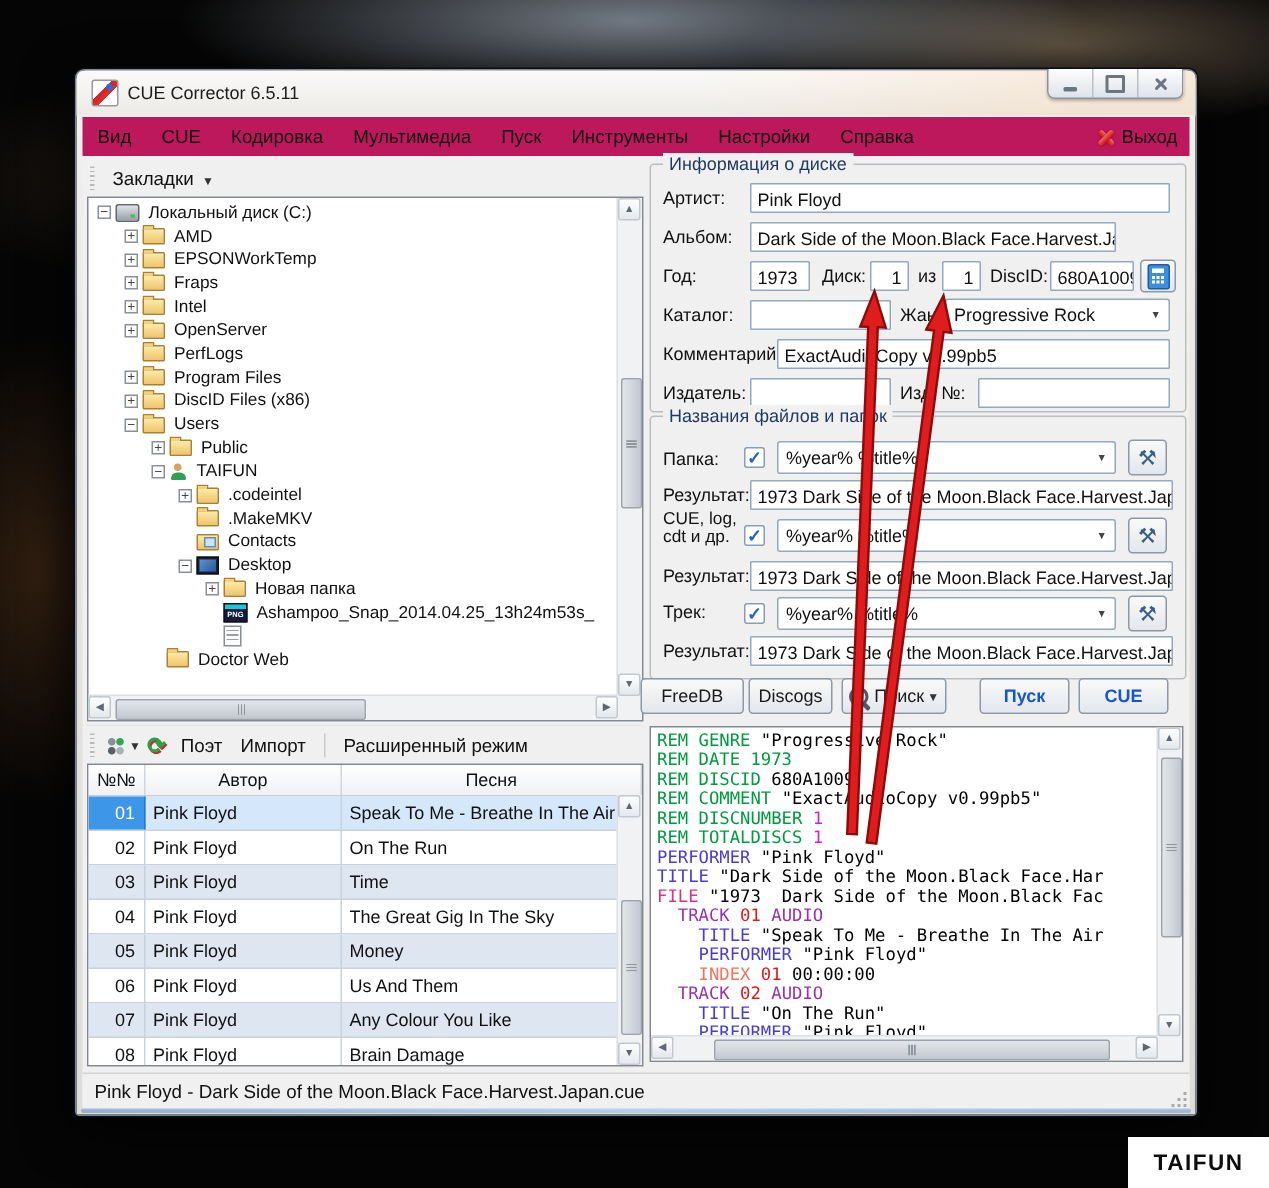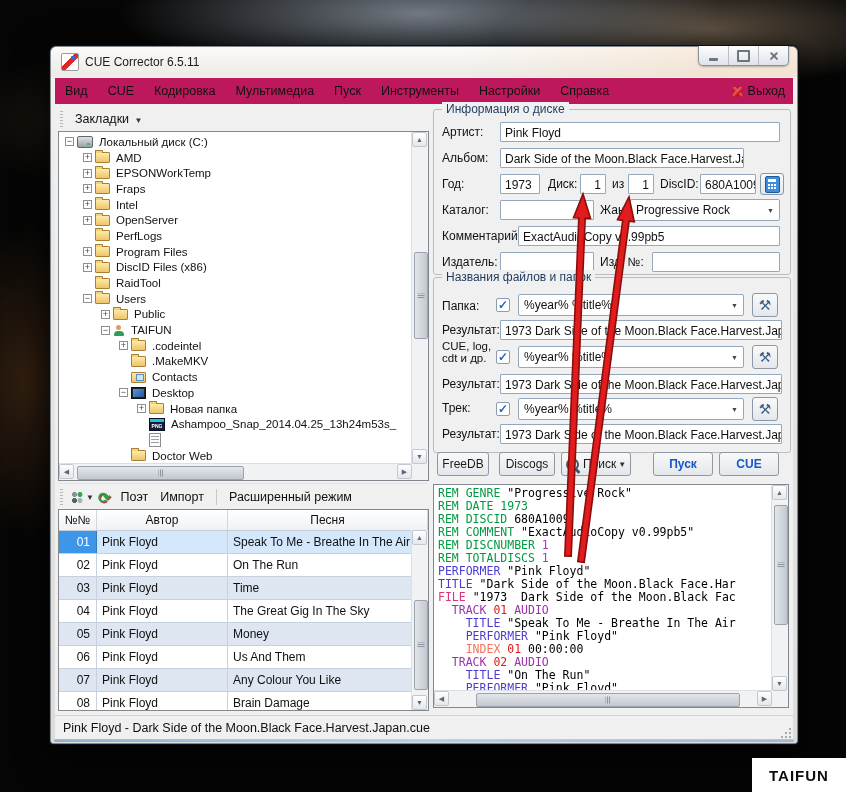--- a/index.html
+++ b/index.html
@@ -238,25 +238,20 @@
               <span class="texp">+</span>
               <span class="ticon ticon-folder"></span>
               <span class="tlabel">Program Files</span>
             </div>
             <div class="titem" style="padding-left: 24px;">
               <span class="texp">+</span>
               <span class="ticon ticon-folder"></span>
               <span class="tlabel">DiscID Files (x86)</span>
             </div>
             <div class="titem" style="padding-left: 24px;">
-              <span class="texp-spacer"></span>
-              <span class="ticon ticon-folder"></span>
-              <span class="tlabel">RaidTool</span>
-            </div>
-            <div class="titem" style="padding-left: 24px;">
               <span class="texp">−</span>
               <span class="ticon ticon-folder"></span>
               <span class="tlabel">Users</span>
             </div>
             <div class="titem" style="padding-left: 42px;">
               <span class="texp">+</span>
               <span class="ticon ticon-folder"></span>
               <span class="tlabel">Public</span>
             </div>
             <div class="titem" style="padding-left: 42px;">
@@ -291,21 +286,21 @@
             </div>
             <div class="titem" style="padding-left: 78px;">
               <span class="texp-spacer"></span>
               <span class="ticon ticon-png"></span>
               <span class="tlabel">Ashampoo_Snap_2014.04.25_13h24m53s_</span>
             </div>
             <div class="titem" style="padding-left: 78px;">
               <span class="texp-spacer"></span>
               <span class="ticon ticon-cue"></span>
             </div>
-            <div class="titem" style="padding-left: 60px;">
+            <div class="titem" style="padding-left: 40px;">
               <span class="texp-spacer"></span>
               <span class="ticon ticon-folder"></span>
               <span class="tlabel">Doctor Web</span>
             </div>
           </div>
         <div class="sbv" style="right:0;top:0;bottom:16px;">
           <div class="sb-btn" style="top:0;left:0;">▲</div>
           <div class="sb-thumb-v" style="top:120px;height:85px;"></div>
           <div class="sb-btn" style="bottom:0;left:0;">▼</div>
         </div>
@@ -433,21 +428,21 @@
           <span class="flabel" style="left: 8px; top: 120px;">Трек:</span>
           <div class="chk" style="left: 62px; top: 124px;">✓</div>
           <div class="combo" style="left: 84px; top: 120px; width: 226px;">%year%  %title%</div>
           <div class="btn btn-sm" style="left: 318px; top: 119px;">
             <span class="tools-glyph">⚒</span>
           </div>
           <span class="flabel" style="left: 8px; top: 146px;">Результат:</span>
           <div class="tbox" style="left: 66px; top: 146px; width: 282px;">1973  Dark Side of the Moon.Black Face.Harvest.Japan.:</div>
         </div>
 
-      <div class="btn" style="left:382px;top:374px;width:52px;">FreeDB</div>
+      <div class="btn" style="left:372px;top:374px;width:69px;">FreeDB</div>
       <div class="btn" style="left:444px;top:374px;width:56px;">Discogs</div>
       <div class="btn" style="left:506px;top:374px;width:70px;">
         <span class="mag"></span>
         <span>Поиск</span>
         <span class="caret">▼</span>
       </div>
       <div class="btn btn-blue" style="left:598px;top:374px;width:60px;">Пуск</div>
       <div class="btn btn-blue" style="left:664px;top:374px;width:60px;">CUE</div>
 
       <div class="cue-box">

